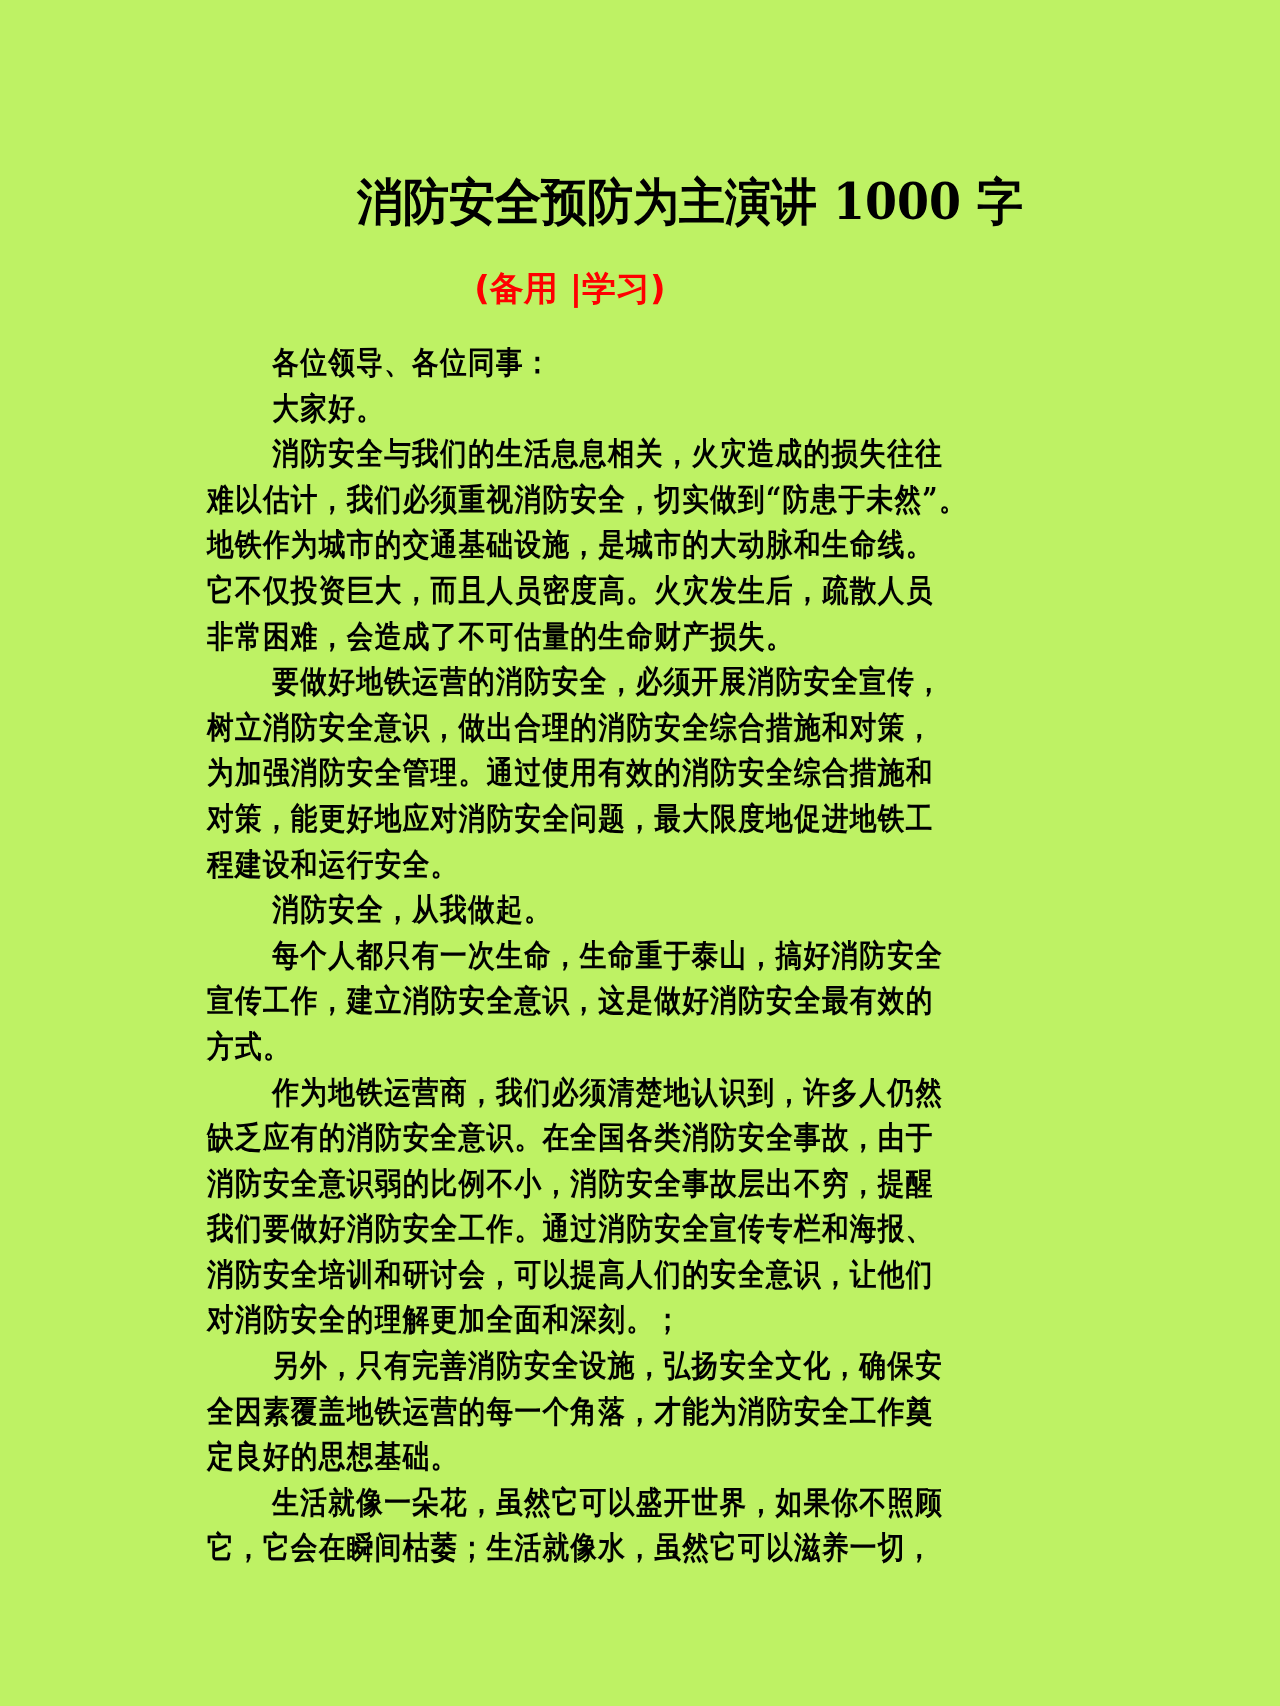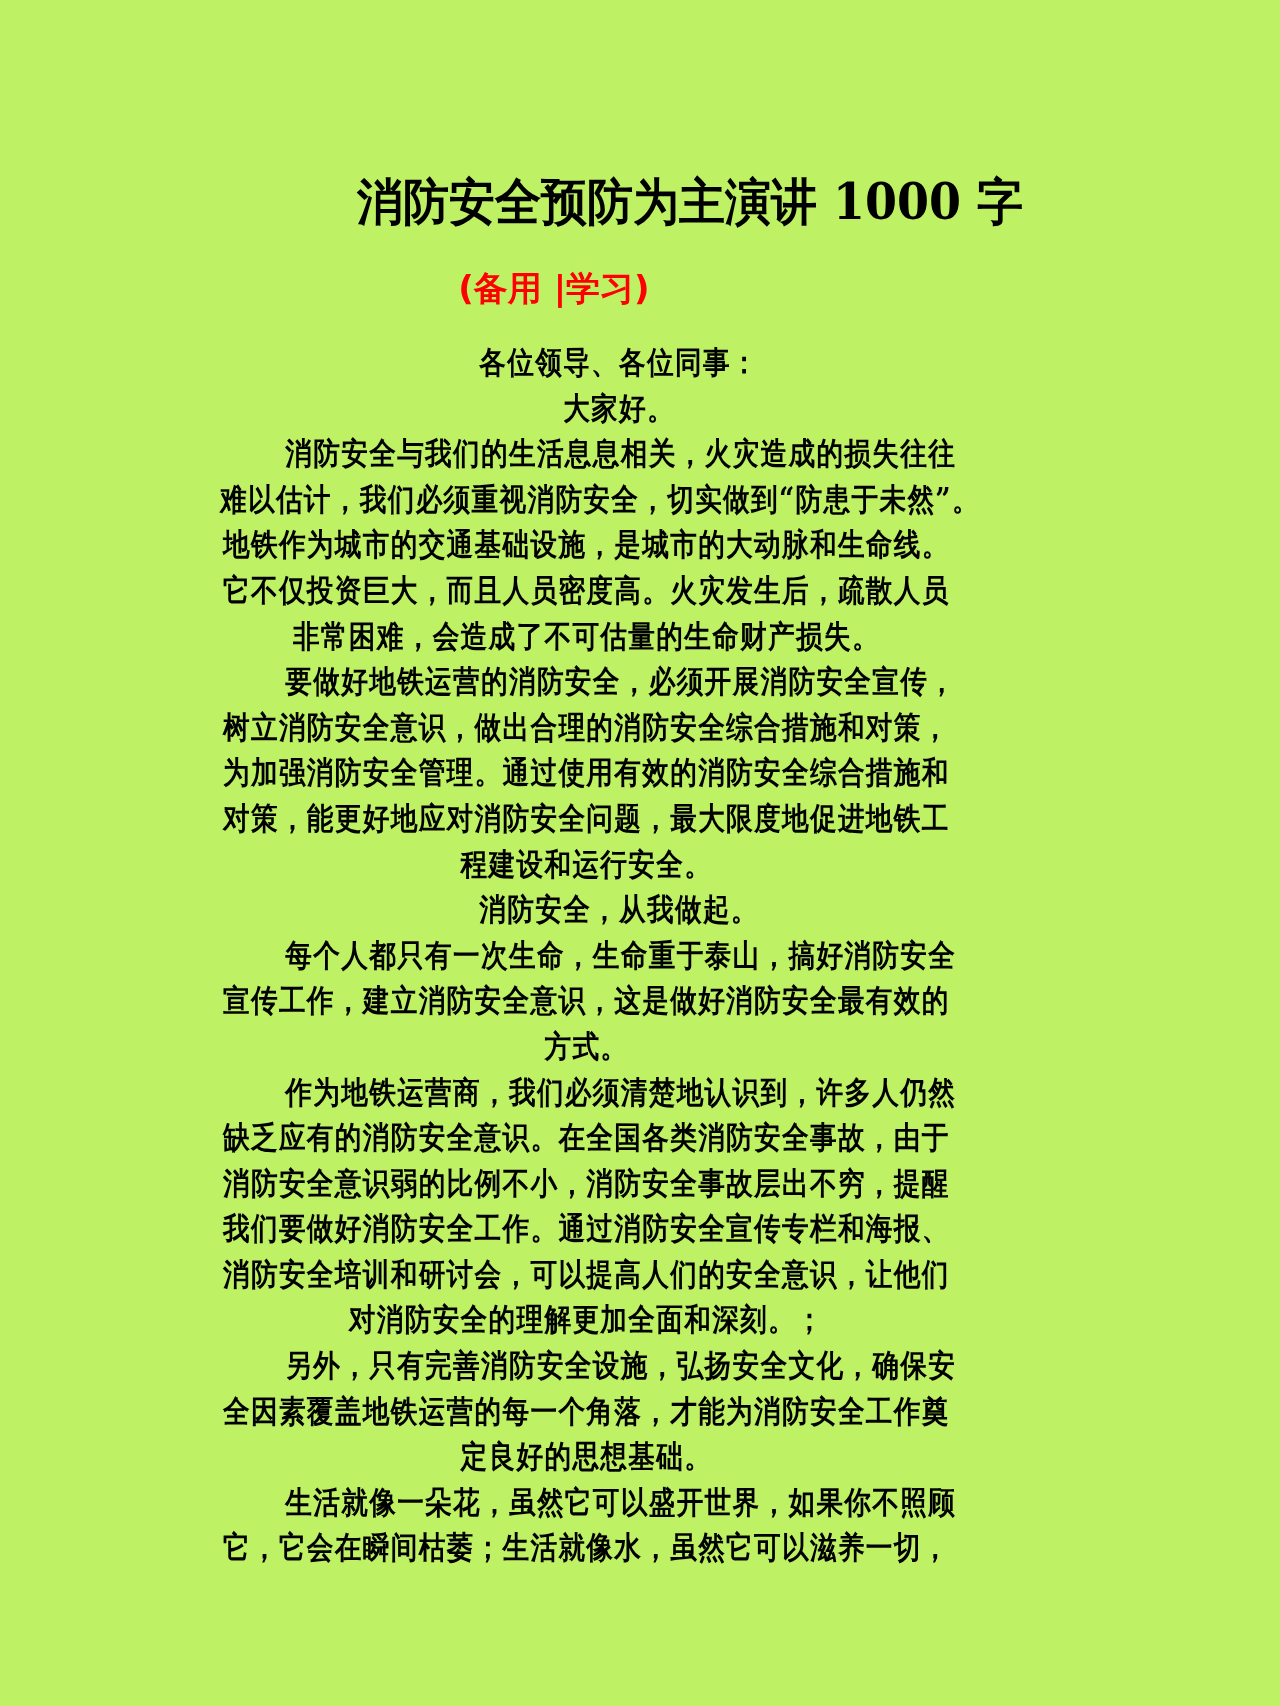--- a/index.html
+++ b/index.html
@@ -42,27 +42,27 @@
       left: 0;
       width: 1108px;
       top: 268px;
       text-align: center;
       font-family: "DejaVu Sans", "Liberation Sans", sans-serif;
       font-size: 34px;
       font-weight: bold;
       line-height: 40px;
       color: #ff0000;
       white-space: nowrap;
+      padding-left: 16px;
     }
     .body-text {
       position: absolute;
-      left: 220px;
+      left: 207px;
       top: 340px;
       width: 852px;
-      text-align: center;
     }
     .line {
       height: 45.6px;
       line-height: 45.6px;
       font-size: 31px;
       font-weight: bold;
       white-space: nowrap;
       overflow: visible;
       transform: scaleX(0.86);
       transform-origin: 0 0;

